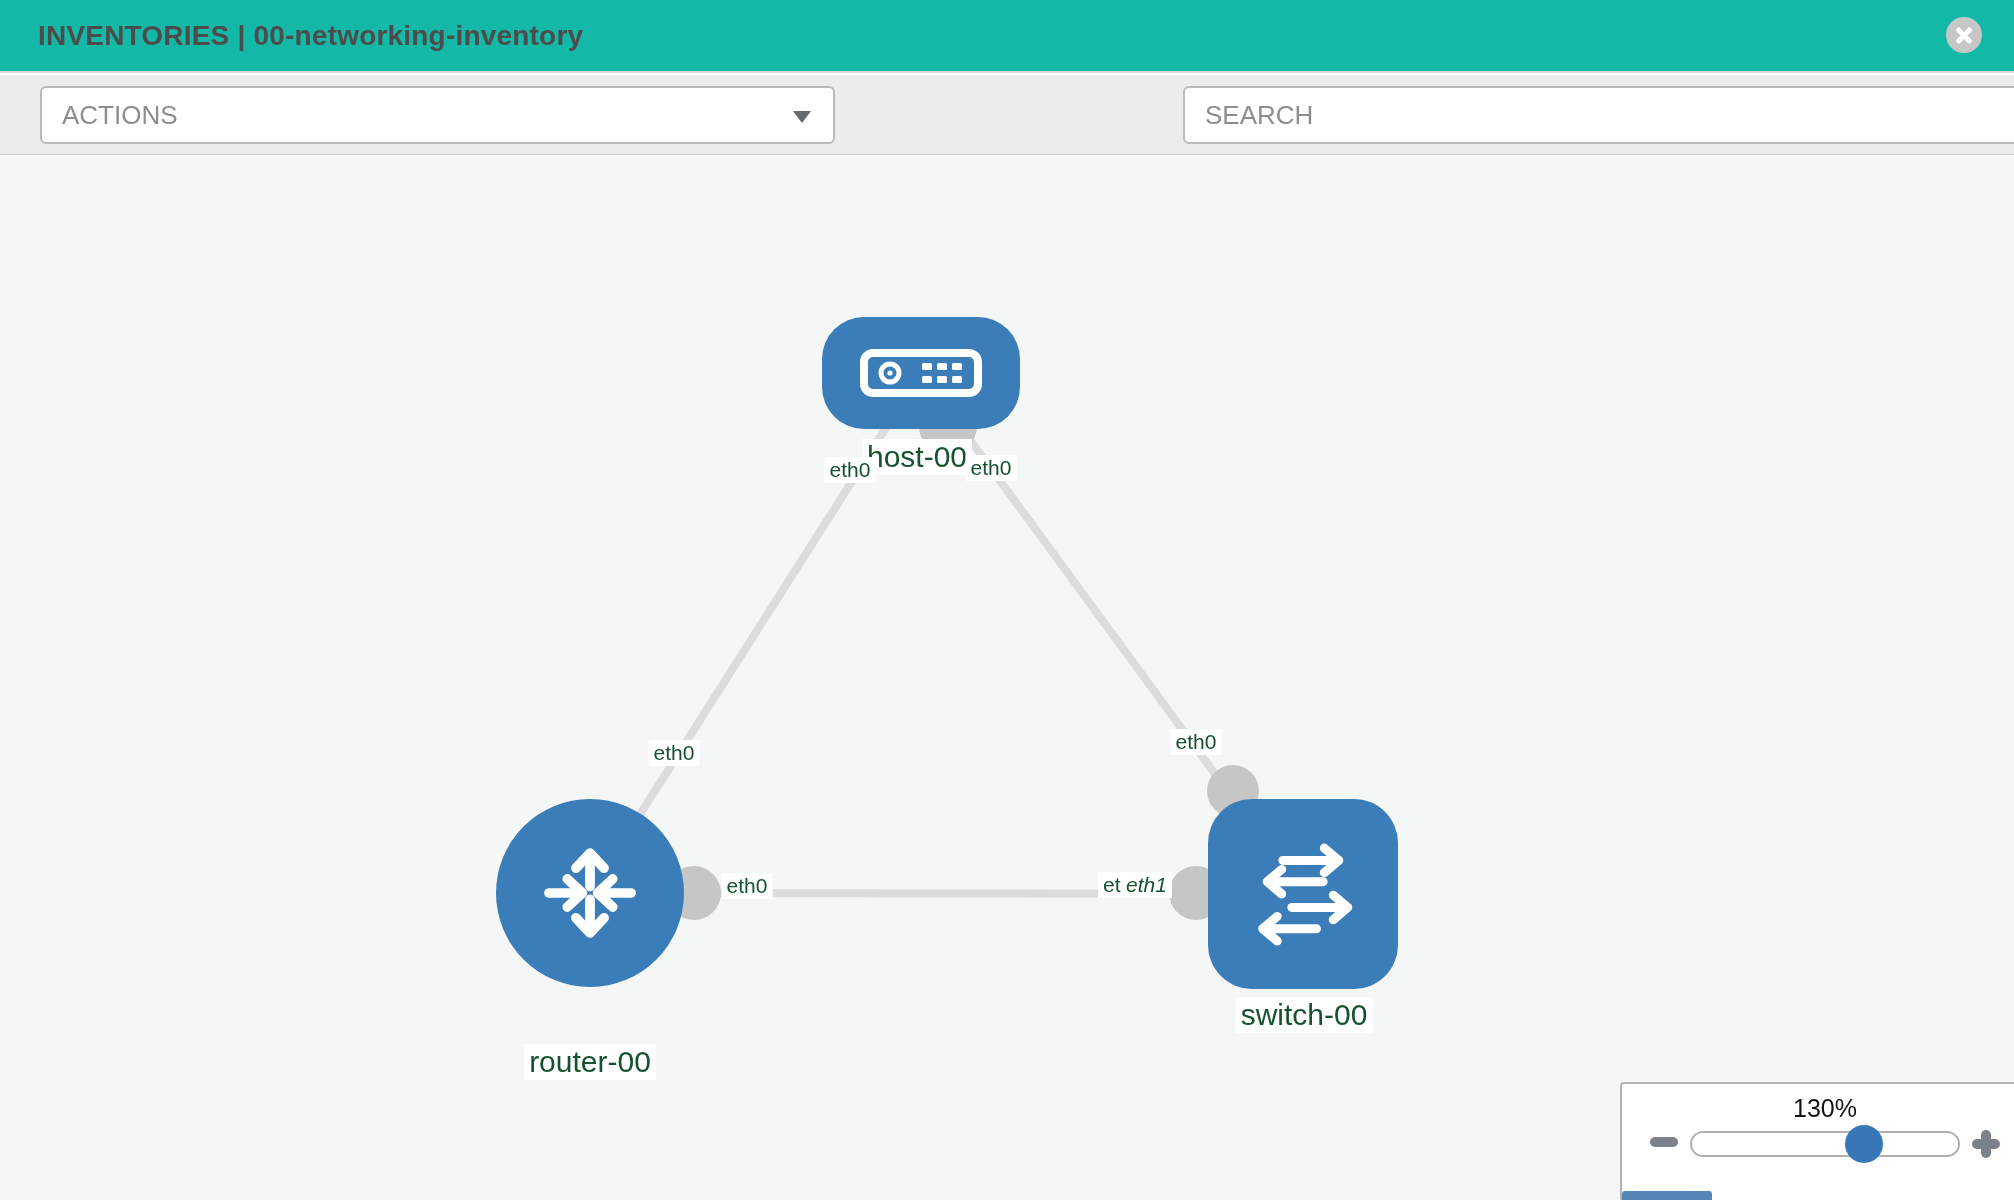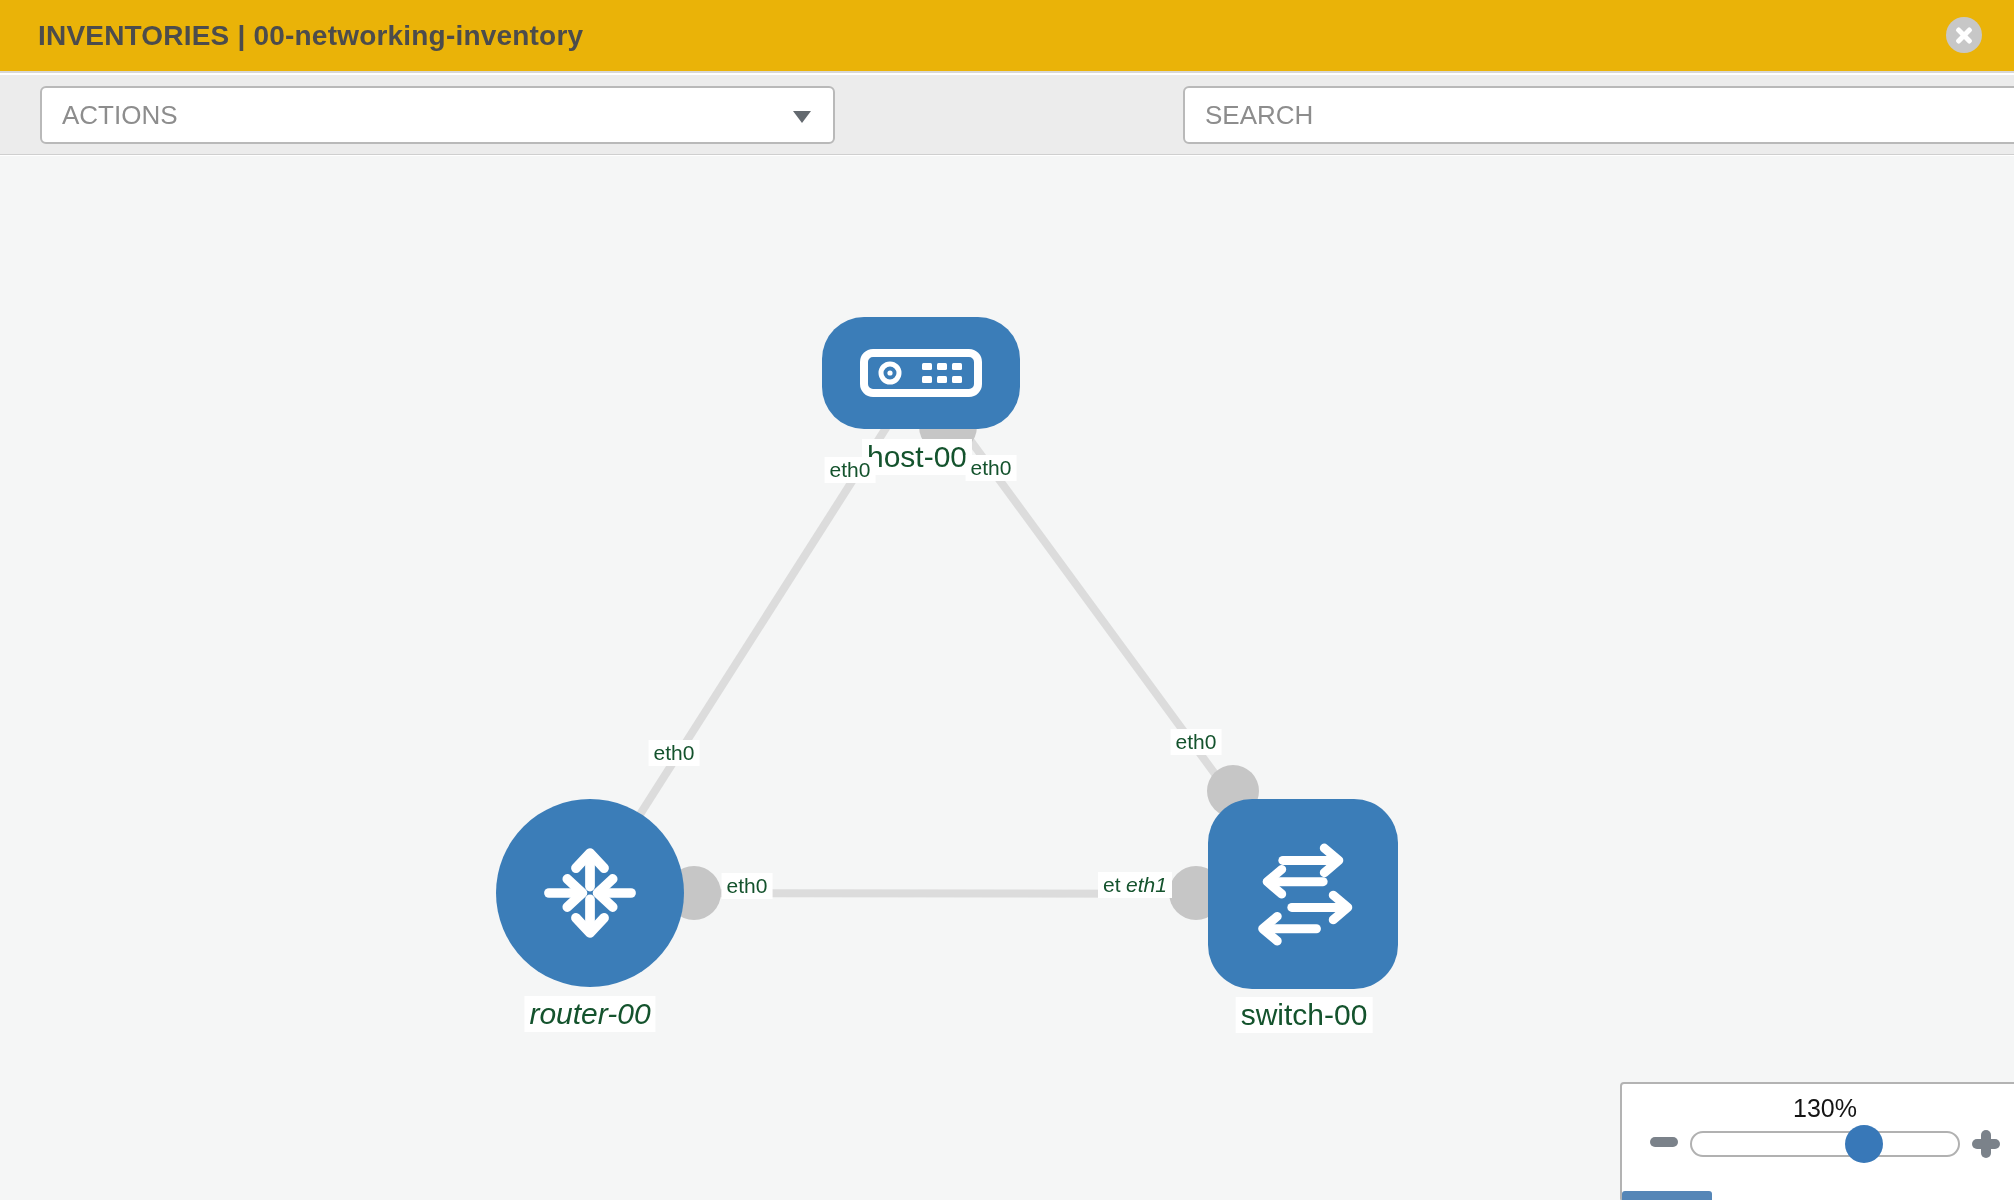--- a/index.html
+++ b/index.html
@@ -2,21 +2,21 @@
 <html><head>
 <meta charset="utf-8">
 <style>
   * { margin:0; padding:0; box-sizing:border-box; }
   html,body { width:2014px; height:1200px; overflow:hidden; background:#fff;
               font-family:"Liberation Sans", sans-serif; }
   #app { position:relative; width:2014px; height:1200px; background:#fff; }
 
   
   .header { position:absolute; left:0; top:0; width:2014px; height:73px;
-            background:#eab308; border-bottom:2px solid #d8d8d8; }
+            background:#14b8a6; border-bottom:2px solid #d8d8d8; }
   .page-title { position:absolute; left:38px; top:0; line-height:71px;
                 font-size:28px; font-weight:700; color:#4c4c4c; letter-spacing:.2px; }
   .close-btn { position:absolute; left:1946px; top:17px; width:36px; height:36px;
                border-radius:50%; background:#c7c7c7; cursor:pointer; }
   .close-btn .bar { position:absolute; left:8px; top:16px; width:20px; height:5px;
                     background:#fff; border-radius:2px; }
   .close-btn .bar.a { transform:rotate(45deg); }
   .close-btn .bar.b { transform:rotate(-45deg); }
 
   
@@ -45,21 +45,21 @@
   #node-router { left:496px; top:643px; width:188px; height:188px; border-radius:50%; }
   #node-switch { left:1208px; top:643px; width:190px; height:190px; border-radius:44px; }
 
   .chip { position:absolute; background:#fff; color:#14532d; white-space:nowrap;
           transform:translate(-50%,-50%); padding:1px 5px; z-index:5; }
   .chip.name { font-size:30px; }
   .chip.iface { font-size:21px; }
   .chip.noctr { transform:translate(0,-50%); }
 
   #lbl-host   { left:917px; top:301px; }
-  #lbl-router { left:590px; top:858px;font-style:italic; }
+  #lbl-router { left:590px; top:906px; }
   #lbl-switch { left:1304px; top:859px; }
   #if-host-left   { left:850px;  top:314px; }
   #if-host-right  { left:991px;  top:312px; }
   #if-mid-left    { left:674px;  top:597px; }
   #if-mid-right   { left:1196px; top:586px; }
   #if-router-eth0 { left:747px;  top:730px; }
   #if-switch-eth0 { left:1098px; top:729px; z-index:4; }
   #if-switch-eth1 { left:1121px; top:729px; z-index:5;font-style:italic; }
 
   

